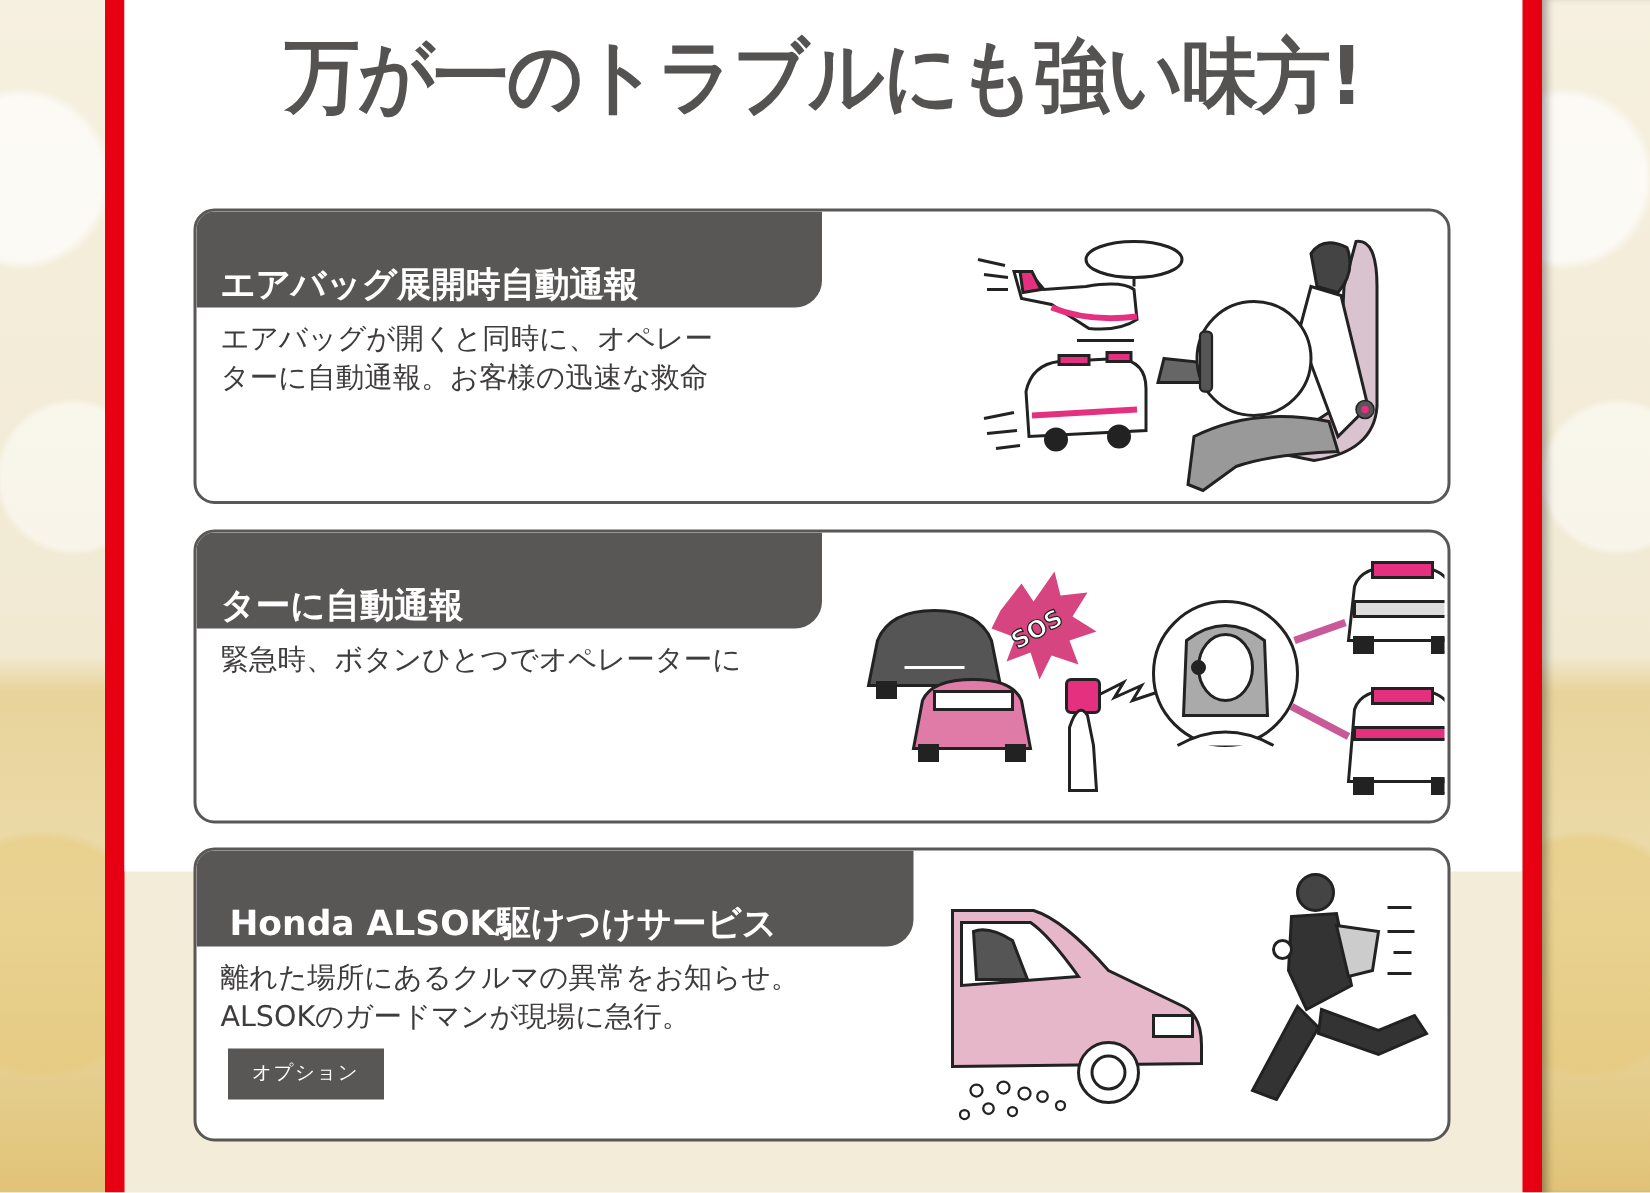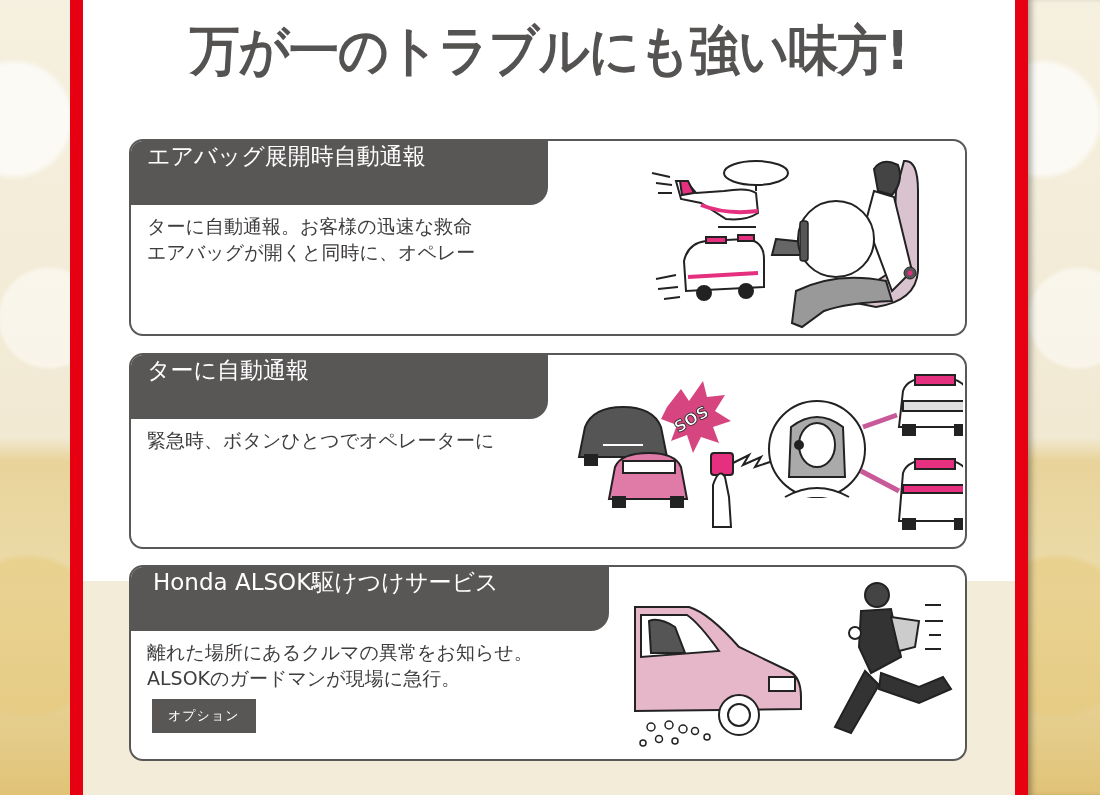--- a/index.html
+++ b/index.html
@@ -29,22 +29,22 @@
   }
 
   .card {
     position:absolute; left:46px; width:838px;
     border:2px solid #5a5757; border-radius:14px; background:#fff;
     overflow:hidden; box-sizing:border-box;
   }
   .card-tab {
     position:absolute; left:0; top:0; height:64px;
     background:#595656; border-bottom-right-radius:18px;
-    color:#fff; font-weight:normal; font-size:23px;
-    display:flex; align-items:flex-start; padding-left:16px; box-sizing:border-box;
+    color:#fff; font-weight:bold; font-size:23px;
+    display:flex; align-items:flex-end; padding-left:16px; box-sizing:border-box;
   }
   .card-body {
     position:absolute; left:16px; top:72px;
     font-size:19px; line-height:26px; color:#3f3c3c;
   }
   .option-badge {
     display:inline-block; margin-top:8px; margin-left:5px;
     background:#595656; color:#fff; font-size:13px; font-weight:normal;
     padding:4px 16px; letter-spacing:1px;
   }
@@ -57,22 +57,22 @@
 <div class="red-left"></div>
 <div class="panel">
 
   <div class="headline">万が一のトラブルにも強い味方!</div>
 
   <div class="card" style="top:139px; height:197px;">
     <div class="card-tab" style="width:417px;">
       <span>エアバッグ展開時自動通報</span>
     </div>
     <div class="card-body">
+      <div>エアバッグが開くと同時に、オペレー</div>
       <div>ターに自動通報。お客様の迅速な救命</div>
-      <div>エアバッグが開くと同時に、オペレー</div>
     </div>
     <svg class="illus" style="left:515px; top:10px;" width="320" height="180">
 
       <g stroke="#222" stroke-width="2" fill="#fff">
         <ellipse cx="110" cy="22" rx="32" ry="12"></ellipse>
         <line x1="110" y1="34" x2="110" y2="40"></line>
         <path d="M30 30 L40 30 L50 42 L78 40 Q102 36 110 42 L112 62 Q100 70 80 68 L55 52 L35 48 Z"></path>
         <path d="M34 30 L42 30 L48 42 L36 44 Z" fill="#e4307e"></path>
         <path d="M55 54 Q80 64 112 60" stroke="#e4307e" stroke-width="4" fill="none"></path>
         <line x1="72" y1="76" x2="110" y2="76"></line>

